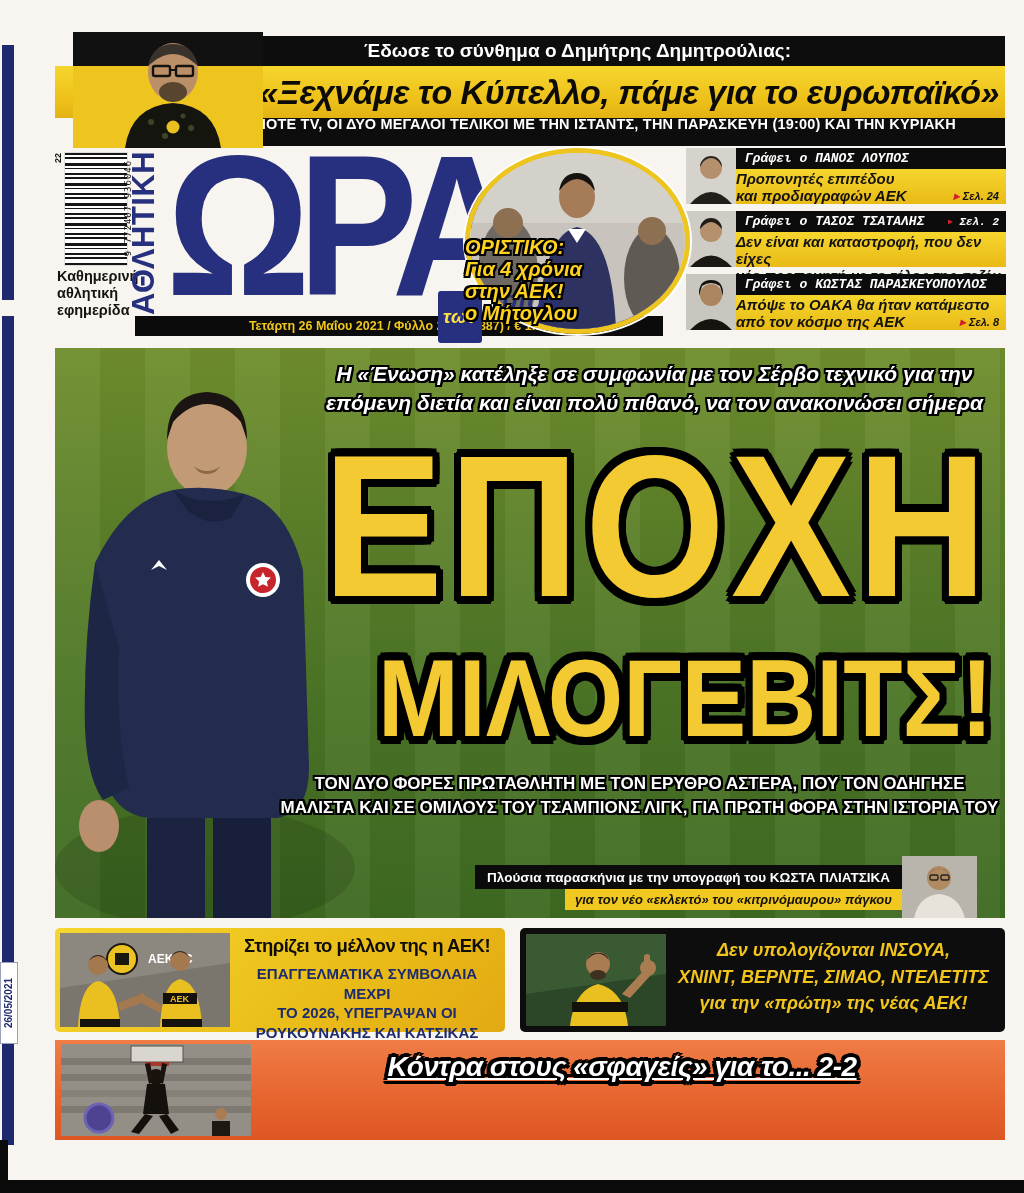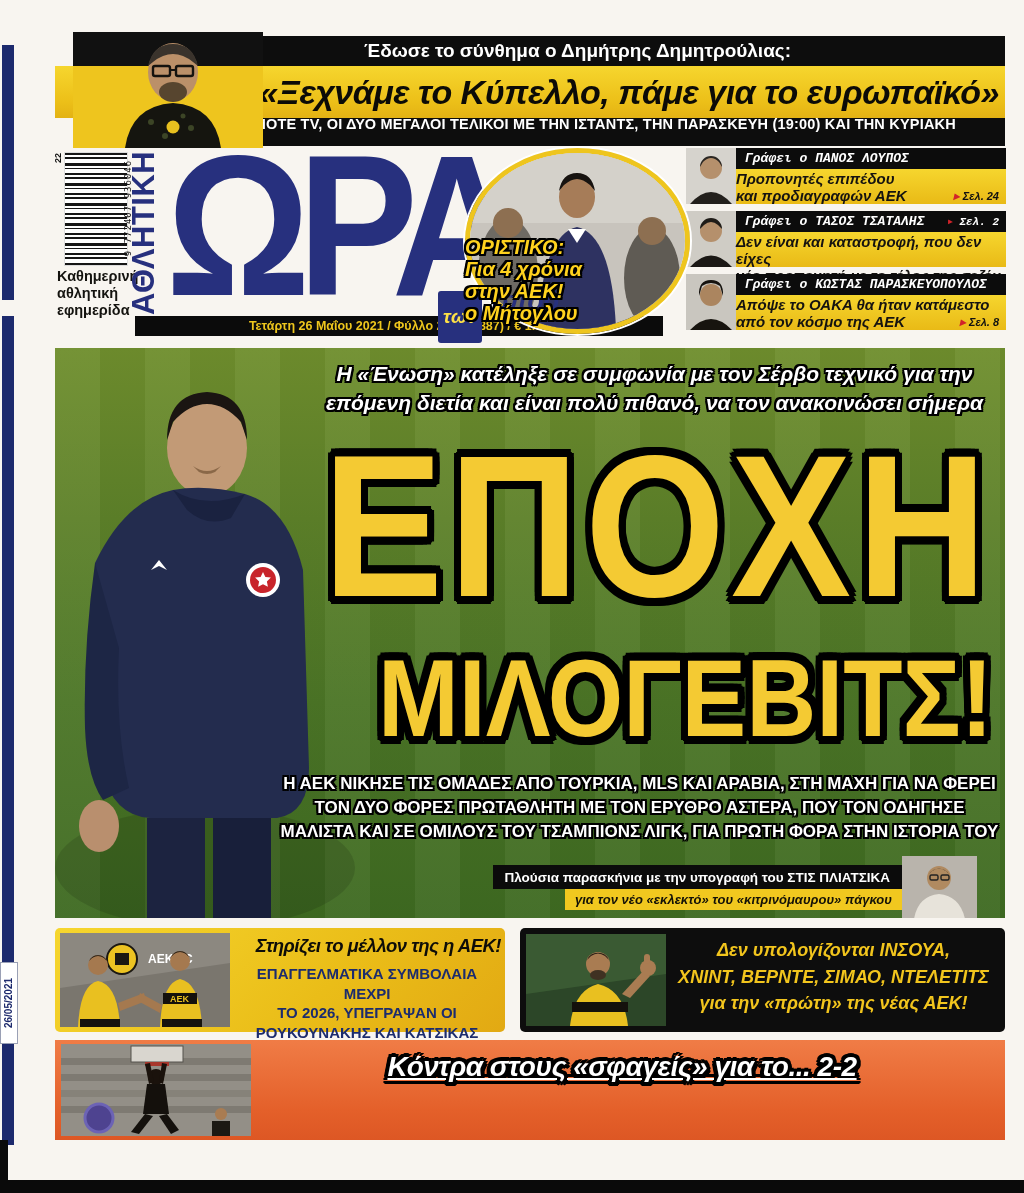--- a/index.html
+++ b/index.html
@@ -61,21 +61,21 @@
   .head2{position:absolute;left:250px;right:12px;top:296px;text-align:right;font-size:97px;font-weight:bold;color:#f4ca33;line-height:1;transform:scaleY(1.12);transform-origin:top right;z-index:2;}
   .subdeck{position:absolute;left:225px;right:6px;top:424px;text-align:center;z-index:2;}
   .subdeck-line{color:#fff;font-size:17px;font-weight:bold;line-height:1.42;}
   .byl1{position:absolute;right:103px;top:517px;height:24px;background:#0b0b0b;color:#fff;font-size:13.5px;font-weight:bold;display:flex;align-items:center;padding:0 12px;z-index:2;}
   .byl2{position:absolute;right:103px;top:541px;height:21px;background:#f1c81f;color:#141208;font-size:13px;font-weight:bold;font-style:italic;display:flex;align-items:center;padding:0 10px;z-index:2;}
   .byl-photo{position:absolute;right:28px;top:508px;width:75px;height:63px;z-index:2;}
 
   
   .box-left{left:55px;top:928px;width:450px;height:104px;background:linear-gradient(135deg,#f6d62e,#eabd18 60%,#e2a913);border-radius:5px;}
   .box-left-photo{position:absolute;left:5px;top:5px;width:170px;height:94px;}
-  .box-left-title{position:absolute;left:178px;right:4px;top:7px;text-align:right;color:#0e0d08;font-size:18.5px;font-weight:bold;font-style:italic;letter-spacing:-0.5px;}
+  .box-left-title{position:absolute;left:178px;right:4px;top:7px;text-align:center;color:#0e0d08;font-size:18.5px;font-weight:bold;letter-spacing:-0.5px;}
   .box-left-body{position:absolute;left:178px;right:4px;top:36px;text-align:center;color:#1c2c6e;font-size:15px;font-weight:bold;line-height:1.3;}
   .box-right{left:520px;top:928px;width:485px;height:104px;background:#0d0d0d;border-radius:5px;}
   .box-right-photo{position:absolute;left:6px;top:6px;width:140px;height:92px;}
   .box-right-text{position:absolute;left:148px;right:6px;top:9px;text-align:center;transform:scaleX(.95);transform-origin:center;}
   .box-right-line{color:#f2c51d;font-size:19px;font-weight:bold;font-style:italic;line-height:1.4;}
 
   
   .strip{left:55px;top:1040px;width:950px;height:100px;background:linear-gradient(180deg,#f07c46,#e4602a 70%,#dd5724);}
   .strip-photo{position:absolute;left:6px;top:4px;width:190px;height:92px;}
   .strip-head{position:absolute;left:200px;right:16px;top:-2px;height:58px;display:flex;align-items:center;justify-content:center;color:#fff;font-size:28px;font-weight:bold;font-style:italic;letter-spacing:-0.5px;text-decoration:underline;}
@@ -209,25 +209,24 @@
       <rect x="92" y="470" width="58" height="100" fill="#1c2340"></rect>
       <rect x="158" y="470" width="58" height="100" fill="#181f3a"></rect>
     </svg>
     <div class="deck">
       <div class="deck-line o2">Η «Ένωση» κατέληξε σε συμφωνία με τον Σέρβο τεχνικό για την</div>
       <div class="deck-line o2">επόμενη διετία και είναι πολύ πιθανό, να τον ανακοινώσει σήμερα</div>
     </div>
     <div class="head1 o6">ΕΠΟΧΗ</div>
     <div class="head2 o6">ΜΙΛΟΓΕΒΙΤΣ!</div>
     <div class="subdeck">
-      <div class="subdeck-line o2">Η ΑΕΚ ΝΙΚΗΣΕ ΤΙΣ ΟΜΑΔΕΣ ΑΠΟ ΤΟΥΡΚΙΑ, MLS ΚΑΙ ΑΡΑΒΙΑ, ΣΤΗ ΜΑΧΗ ΓΙΑ ΝΑ ΦΕΡΕΙ</div>
       <div class="subdeck-line o2">ΤΟΝ ΔΥΟ ΦΟΡΕΣ ΠΡΩΤΑΘΛΗΤΗ ΜΕ ΤΟΝ ΕΡΥΘΡΟ ΑΣΤΕΡΑ, ΠΟΥ ΤΟΝ ΟΔΗΓΗΣΕ</div>
       <div class="subdeck-line o2">ΜΑΛΙΣΤΑ ΚΑΙ ΣΕ ΟΜΙΛΟΥΣ ΤΟΥ ΤΣΑΜΠΙΟΝΣ ΛΙΓΚ, ΓΙΑ ΠΡΩΤΗ ΦΟΡΑ ΣΤΗΝ ΙΣΤΟΡΙΑ ΤΟΥ</div>
     </div>
-    <div class="byl1">Πλούσια παρασκήνια με την υπογραφή του ΣΤΙΣ ΠΛΙΑΤΣΙΚΑ</div>
+    <div class="byl1">Πλούσια παρασκήνια με την υπογραφή του ΚΩΣΤΑ ΠΛΙΑΤΣΙΚΑ</div>
     <div class="byl2">για τον νέο «εκλεκτό» του «κιτρινόμαυρου» πάγκου</div>
     <svg class="byl-photo" viewBox="0 0 75 63">
       <rect width="75" height="63" fill="#b9b4ac"></rect>
       <circle cx="37" cy="22" r="12" fill="#b08a60"></circle>
       <path d="M27 18 a12 12 0 0 1 20 0 l-3 -3 q-7 -5 -14 0 Z" fill="#2c2620"></path>
       <rect x="28" y="19" width="8" height="5" rx="1.5" fill="none" stroke="#222" stroke-width="1.4"></rect>
       <rect x="39" y="19" width="8" height="5" rx="1.5" fill="none" stroke="#222" stroke-width="1.4"></rect>
       <path d="M12 63 Q16 40 37 38 Q58 40 63 63 Z" fill="#e7e3da"></path>
     </svg>
   </div>

